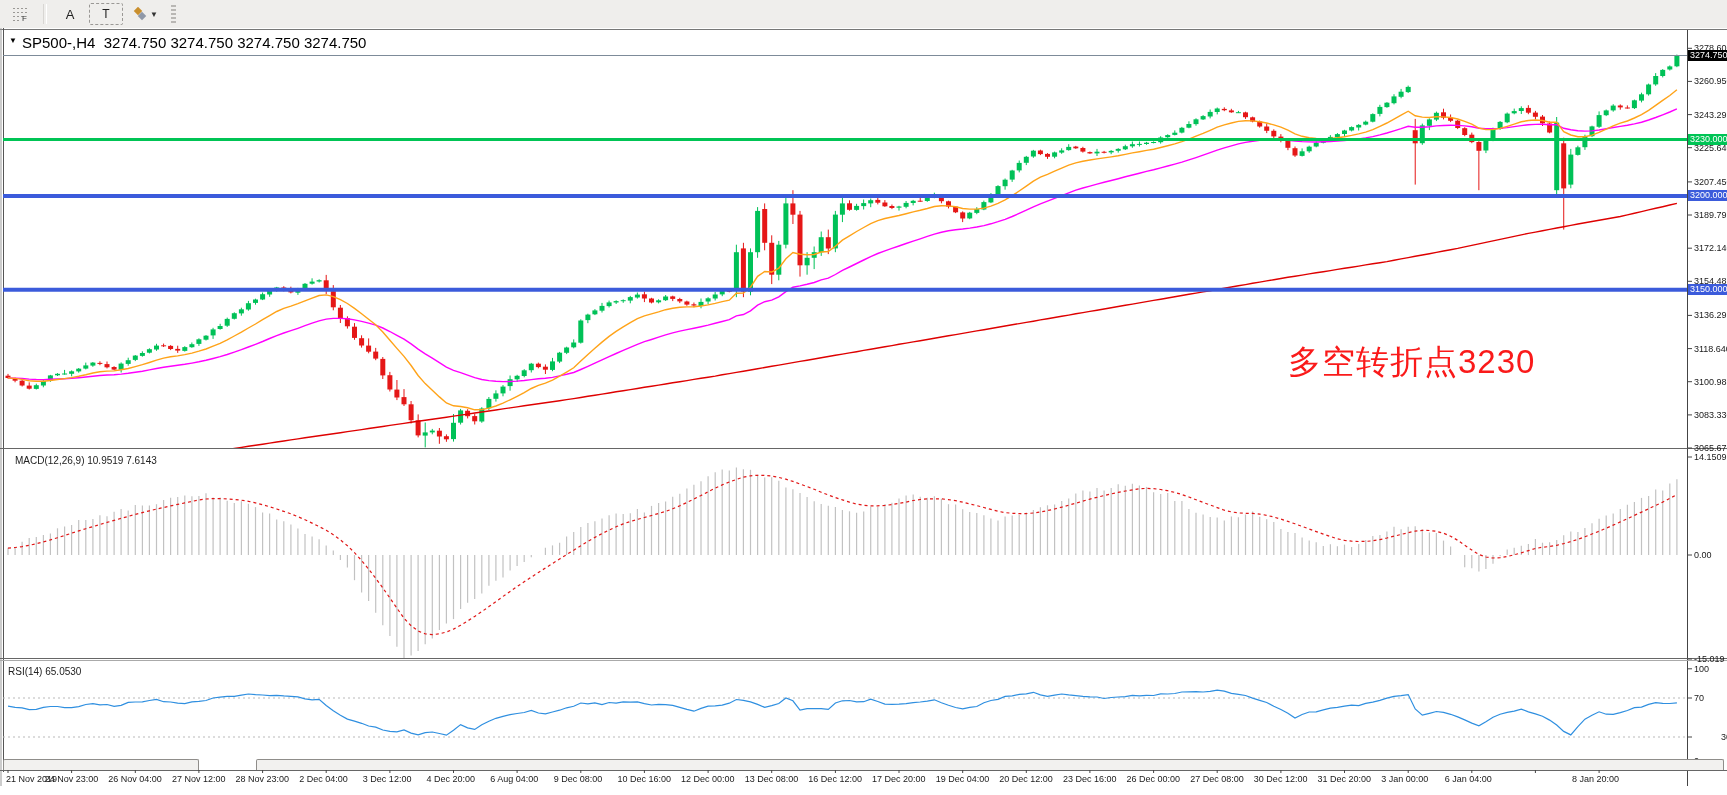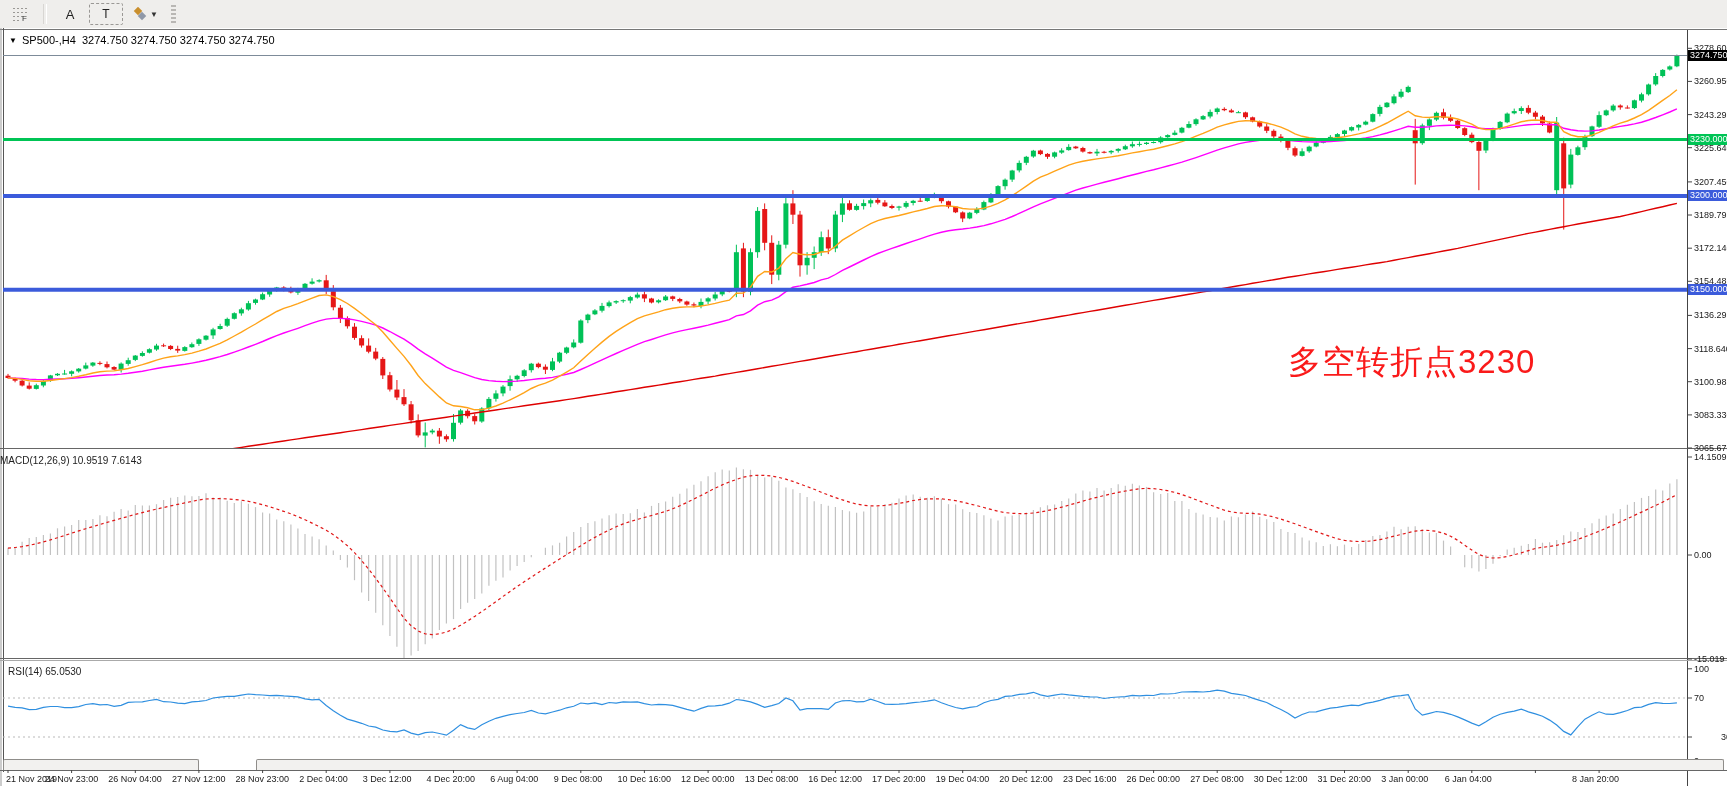--- a/index.html
+++ b/index.html
@@ -12,21 +12,21 @@
   .tb-handle{width:5px;height:18px;margin:0 4px 0 6px;
     background:repeating-linear-gradient(180deg,#b9b7b4 0 2px,transparent 2px 4px);}
   .tb-btn{min-width:22px;height:20px;margin:0 1px;padding:0 5px;display:flex;align-items:center;justify-content:center;
     font-size:11px;color:#222;border:1px solid transparent;border-radius:2px;cursor:default;}
   .tb-btn.active{background:#fbfaf9;border:1px solid #8f8d8a;box-shadow:inset 1px 1px 2px rgba(0,0,0,.12);}
   .tb-btn.dashedbox{border:1px dashed #9a9895;}
   .caret{font-size:8px;color:#333;margin-left:3px;}
   
   #chartwin{position:absolute;left:0;top:28px;width:1727px;height:758px;background:#fff;}
   #svgwrap{position:absolute;left:0;top:0;width:1727px;height:758px;}
-  #chart-title{position:absolute;left:22px;top:6px;font-size:11px;color:#000;white-space:pre;}
+  #chart-title{position:absolute;left:22px;top:6px;font-size:15px;color:#000;white-space:pre;}
   #title-caret{position:absolute;left:9px;top:8px;font-size:8px;color:#000;}
   .pane-label{position:absolute;font-size:10px;color:#222;}
   #annotation{position:absolute;left:1288px;top:312px;font-size:33px;letter-spacing:1px;font-weight:500;}
   
   .ax-label{position:absolute;left:1694px;width:33px;font-size:9px;color:#1a1a1a;line-height:10px;white-space:nowrap;}
   .ax-box{position:absolute;left:1688px;width:39px;font-size:9px;color:#fff;line-height:11px;height:11px;
     text-align:left;padding-left:2px;white-space:nowrap;}
   .date-label{position:absolute;font-size:9px;color:#1a1a1a;white-space:nowrap;}
   
   .bottom-tab{position:absolute;top:759px;height:10px;background:#f2f1ef;
@@ -867,21 +867,21 @@
           <line x1="1344.5" y1="742" x2="1344.5" y2="745" stroke="#444" stroke-width="1"></line>
           <line x1="1408.2" y1="742" x2="1408.2" y2="745" stroke="#444" stroke-width="1"></line>
           <line x1="1471.8" y1="742" x2="1471.8" y2="745" stroke="#444" stroke-width="1"></line>
           <line x1="1535.4" y1="742" x2="1535.4" y2="745" stroke="#444" stroke-width="1"></line>
           <line x1="1599.1" y1="742" x2="1599.1" y2="745" stroke="#444" stroke-width="1"></line>
         </svg></div>
 
     <div id="title-caret">▼</div>
     <div id="chart-title">SP500-,H4  3274.750 3274.750 3274.750 3274.750</div>
 
-    <div class="pane-label" style="left:0;top:427px;">MACD(12,26,9) 10.9519 7.6143</div>
+    <div class="pane-label" style="left:15px;top:427px;">MACD(12,26,9) 10.9519 7.6143</div>
     <div class="pane-label" style="left:8px;top:638px;">RSI(14) 65.0530</div>
 
     <div id="annotation" style="color: rgb(250, 26, 26); text-align: right;">多空转折点3230</div>
 
     <div id="price-axis">
         <div class="ax-label" style="top: 15.3px;">3278.605</div>
         <div class="ax-label" style="top: 48.442px;">3260.950</div>
         <div class="ax-label" style="top: 81.5839px;">3243.295</div>
         <div class="ax-label" style="top: 114.726px;">3225.640</div>
         <div class="ax-label" style="top: 148.872px;">3207.450</div>

